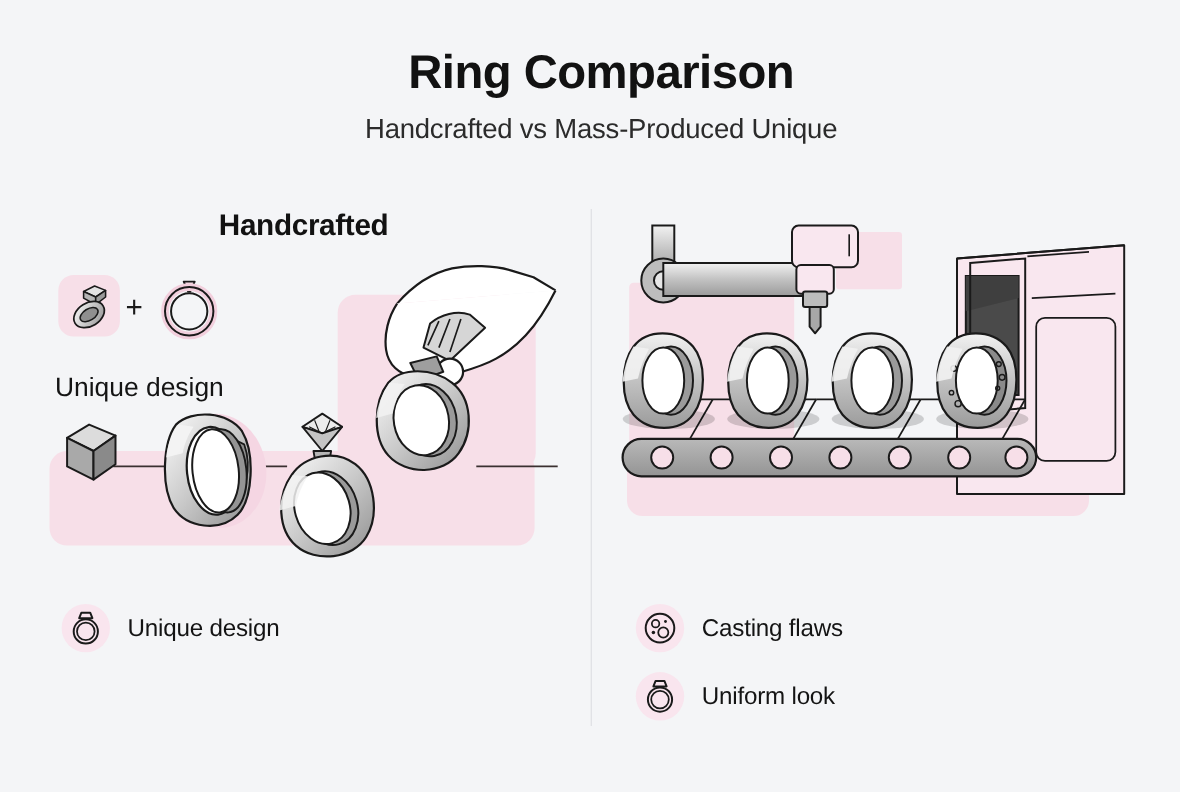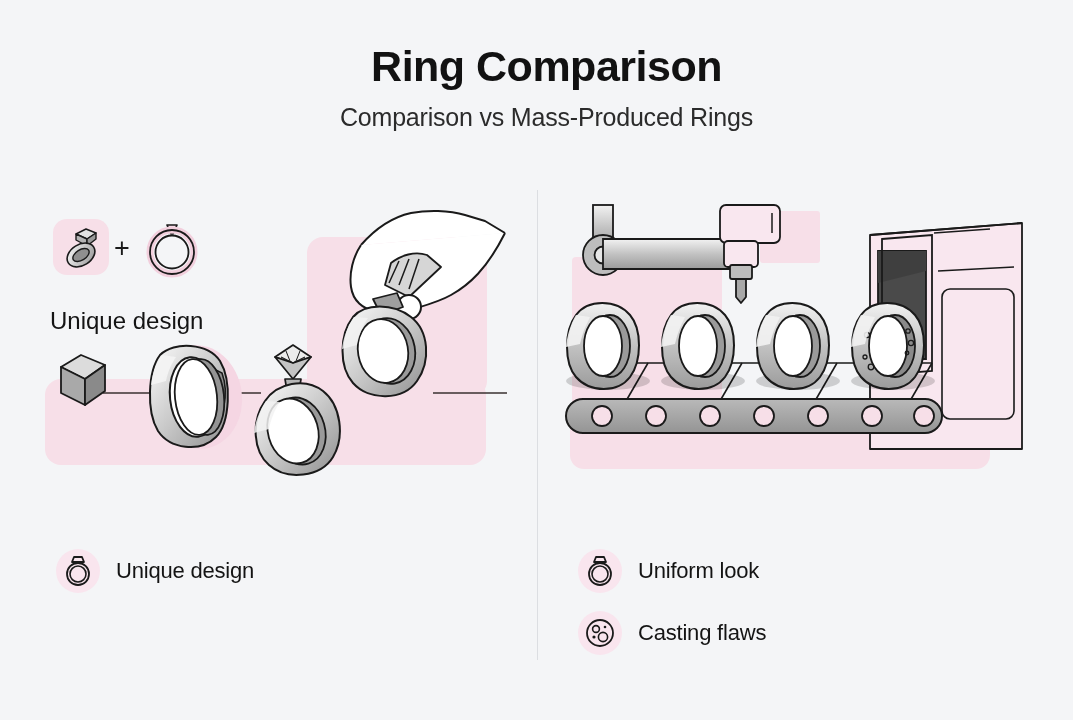--- a/index.html
+++ b/index.html
@@ -95,27 +95,28 @@
   .pinkfill { fill: #f7dfe8; }
   .pinkfill-2 { fill: #f9e7ef; }
 </style>
 </head>
 <body>
 
 <div class="page">
 
   <div class="header">
     <div class="main-title">Ring Comparison</div>
-    <div class="subtitle">Comparison vs Mass-Produced Rings</div>
+    <div class="subtitle">Handcrafted vs Mass-Produced Unique</div>
   </div>
 
   <div class="v-divider"></div>
 
   <div class="column col-left">
 
+    <div class="col-title">Handcrafted</div>
 
     <div class="illus">
       <svg width="465" height="260" viewBox="0 0 465 260">
         <defs>
           <linearGradient id="mtlA" x1="0" y1="0" x2="0" y2="1">
             <stop offset="0" stop-color="#efefef"></stop>
             <stop offset="0.45" stop-color="#d2d2d2"></stop>
             <stop offset="1" stop-color="#a5a5a5"></stop>
           </linearGradient>
           <linearGradient id="mtlB" x1="0" y1="0" x2="1" y2="1">
@@ -361,38 +362,38 @@
             <circle cx="354" cy="205" r="10" fill="#f7dfe8" stroke="#1a1a1a" stroke-width="1.8"></circle>
           </g>
         </g>
       </svg>
     </div>
 
     <div class="features">
 
       <div class="feature-row">
         <div class="feature-icon">
-          <svg width="30" height="32" viewBox="0 0 30 32">
-            <path d="M11 2 L19 2 L21 7 L9 7 Z" fill="none" stroke="#1a1a1a" stroke-width="1.8" stroke-linejoin="round"></path>
-            <circle cx="15" cy="19" r="11" fill="none" stroke="#1a1a1a" stroke-width="1.8"></circle>
-            <circle cx="15" cy="19" r="8" fill="none" stroke="#1a1a1a" stroke-width="1.6"></circle>
-          </svg>
-        </div>
-        <div class="feature-label">Uniform look</div>
-      </div>
-
-      <div class="feature-row">
-        <div class="feature-icon">
           <svg width="30" height="30" viewBox="0 0 30 30">
             <circle cx="15" cy="15" r="13" fill="none" stroke="#1a1a1a" stroke-width="1.8"></circle>
             <circle cx="11" cy="11" r="3.4" fill="none" stroke="#1a1a1a" stroke-width="1.6"></circle>
             <circle cx="18" cy="19" r="4.6" fill="none" stroke="#1a1a1a" stroke-width="1.6"></circle>
             <circle cx="9" cy="19" r="1.6" fill="#1a1a1a"></circle>
             <circle cx="20" cy="9" r="1.3" fill="#1a1a1a"></circle>
           </svg>
         </div>
         <div class="feature-label">Casting flaws</div>
       </div>
 
+      <div class="feature-row">
+        <div class="feature-icon">
+          <svg width="30" height="32" viewBox="0 0 30 32">
+            <path d="M11 2 L19 2 L21 7 L9 7 Z" fill="none" stroke="#1a1a1a" stroke-width="1.8" stroke-linejoin="round"></path>
+            <circle cx="15" cy="19" r="11" fill="none" stroke="#1a1a1a" stroke-width="1.8"></circle>
+            <circle cx="15" cy="19" r="8" fill="none" stroke="#1a1a1a" stroke-width="1.6"></circle>
+          </svg>
+        </div>
+        <div class="feature-label">Uniform look</div>
+      </div>
+
     </div>
   </div>
 
 </div>
 
 </body></html>

